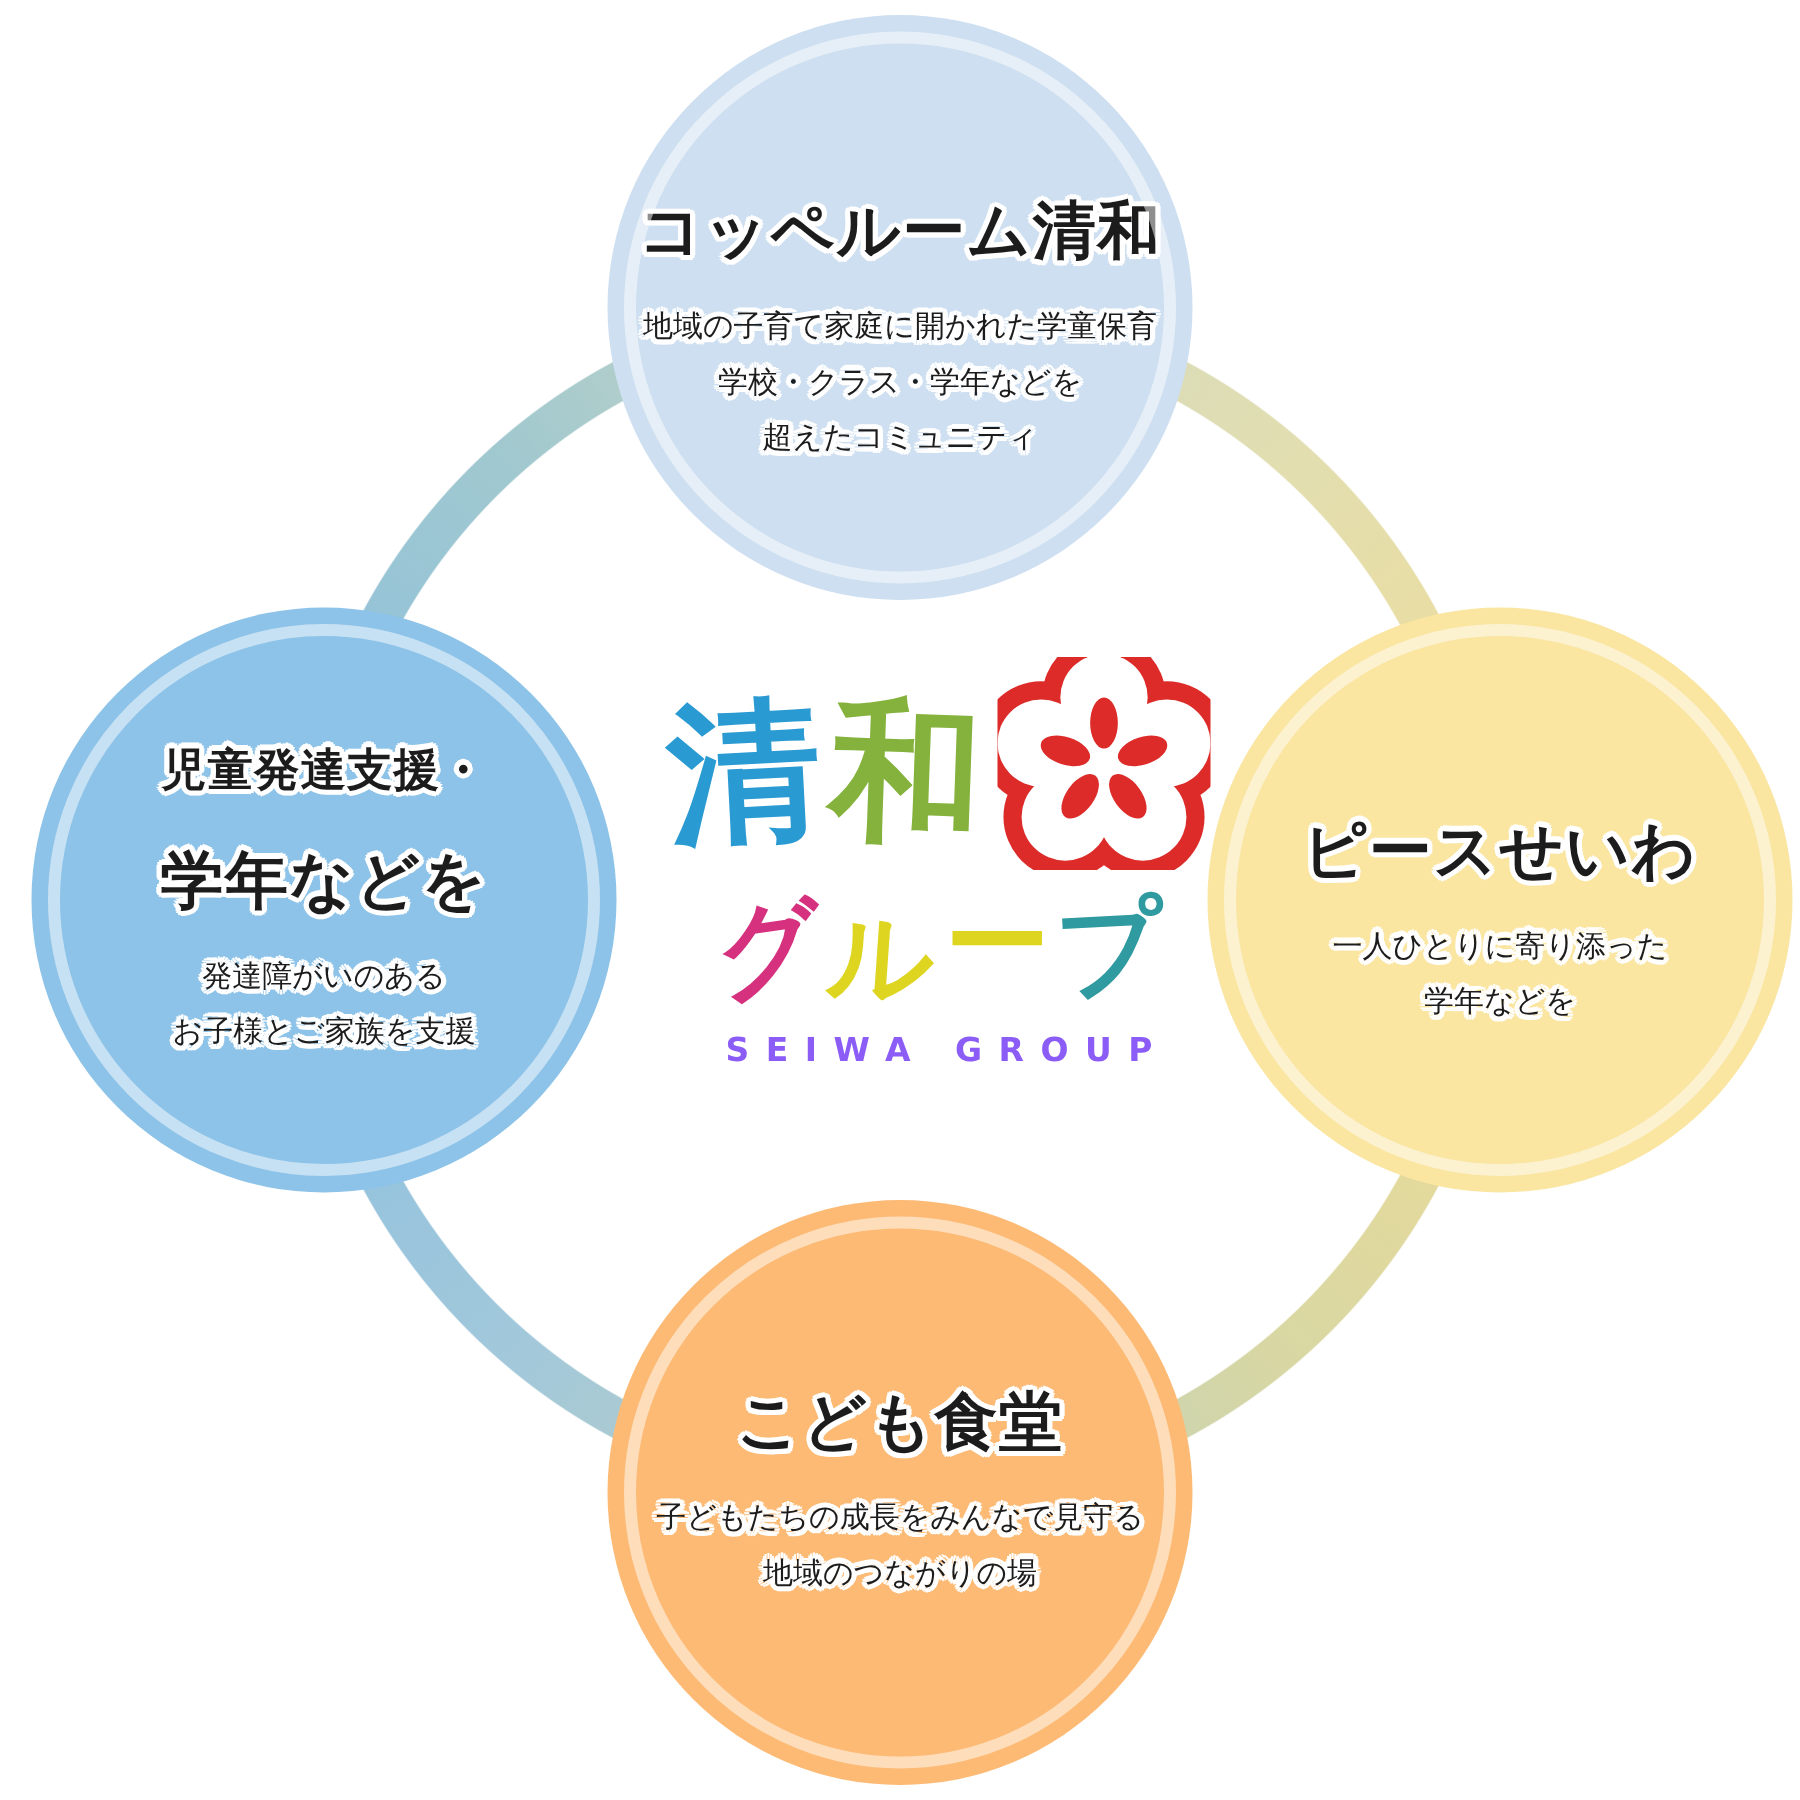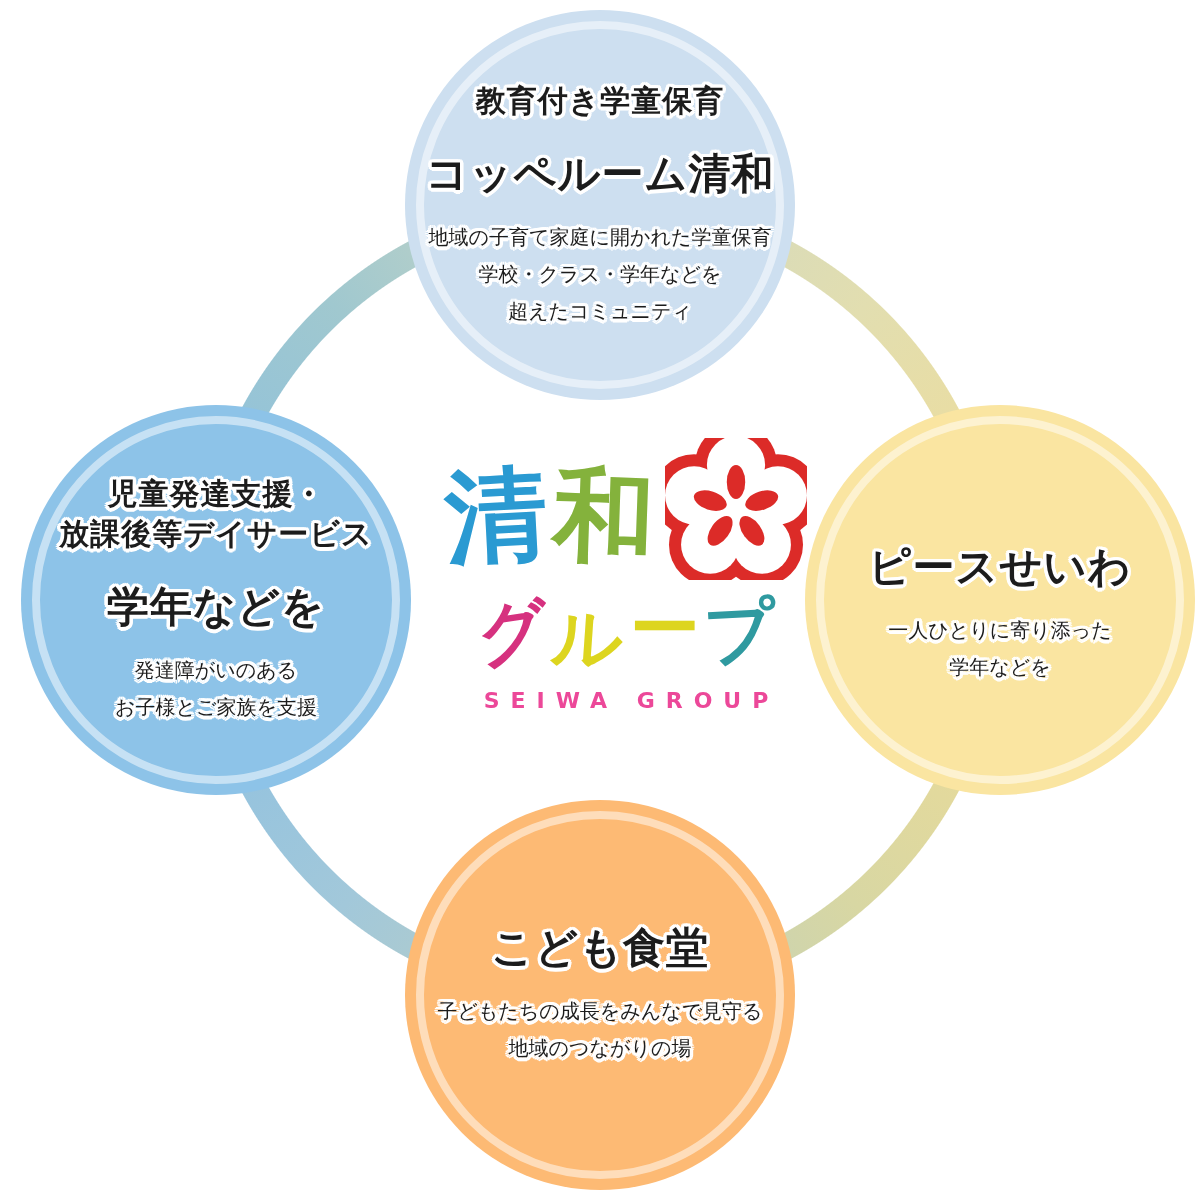--- a/index.html
+++ b/index.html
@@ -50,40 +50,38 @@
   .kanji{font-size:102px;font-weight:800;line-height:100px;}
   .k-sei{color:#2a9ad2;transform:rotate(-3deg);}
   .k-wa{color:#84b23c;margin-left:6px;transform:rotate(2deg);}
   .flower{width:142px;height:142px;margin-left:10px;margin-top:-14px;}
   .logo-row2{display:flex;align-items:center;justify-content:center;margin-top:0;height:92px;}
   .kana{font-size:70px;font-weight:800;line-height:80px;}
   .kn-gu{color:#d6317f;transform:rotate(-8deg);}
   .kn-ru{color:#ddd51f;margin-left:4px;transform:rotate(4deg) translateY(6px);}
   .kn-dash{color:#ddd51f;margin-left:6px;transform:translateY(-4px);}
   .kn-pu{color:#2f9aa0;margin-left:4px;transform:rotate(-3deg);}
-  .logo-sub{margin-top:10px;font-size:22px;font-weight:700;color:#ec4899;letter-spacing:11px;text-indent:11px;}
+  .logo-sub{margin-top:10px;font-size:22px;font-weight:700;color:#8b5cf6;letter-spacing:11px;text-indent:11px;}
 </style>
 </head>
 <body>
 
 <div class="canvas">
 
   <div class="ring"></div>
 
   <div class="circle c-top">
-    <div class="cat ol">教育付き学童保育</div>
     <div class="ttl ol">コッペルーム清和</div>
     <div class="dsc dsc-first ol">地域の子育て家庭に開かれた学童保育</div>
     <div class="dsc ol">学校・クラス・学年などを</div>
     <div class="dsc ol">超えたコミュニティ</div>
   </div>
 
   <div class="circle c-left">
     <div class="cat ol">児童発達支援・</div>
-    <div class="cat ol">放課後等デイサービス</div>
     <div class="ttl ol">学年などを</div>
     <div class="dsc dsc-first ol">発達障がいのある</div>
     <div class="dsc ol">お子様とご家族を支援</div>
   </div>
 
   <div class="circle c-right">
     <div class="ttl ol">ピースせいわ</div>
     <div class="dsc dsc-first ol">一人ひとりに寄り添った</div>
     <div class="dsc ol">学年などを</div>
   </div>

